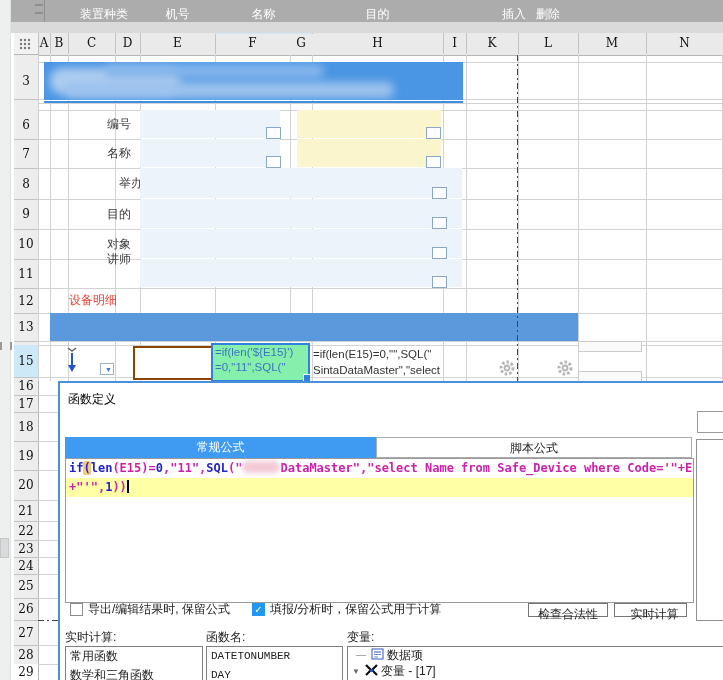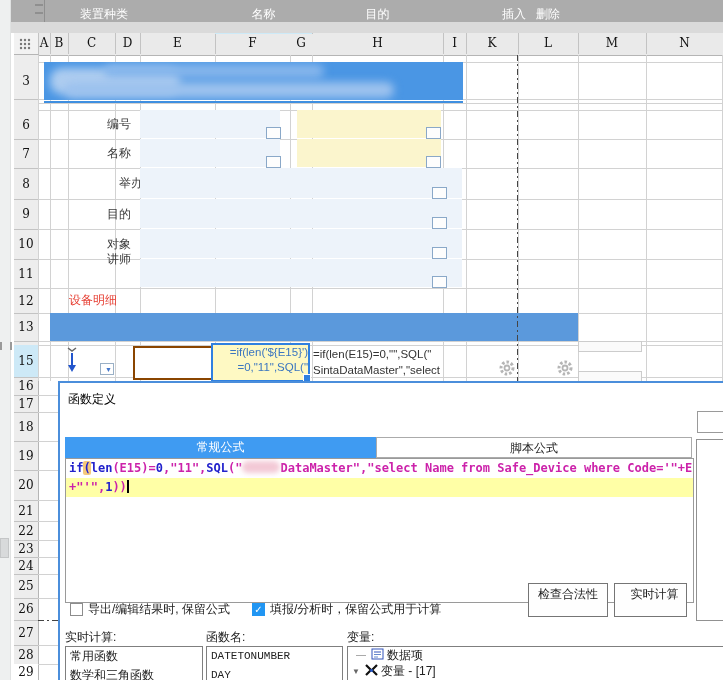--- a/index.html
+++ b/index.html
@@ -38,21 +38,21 @@
   .cell-yellow{position:absolute;background:#fbf5cd;}
   .wbox{position:absolute;width:13px;height:10px;border:1px solid #8aa8c8;background:#fdfdfd;}
   #section-label{left:69px;top:288px;width:120px;height:25px;color:#e63c30;display:flex;align-items:center;}
   #tbl-header{left:50px;top:313px;width:528px;height:28px;background:#5b99dc;}
   .th{position:absolute;top:0;height:28px;line-height:28px;text-align:center;color:#fff;}
   #page-break-v{left:517px;top:55px;width:1px;height:326px;
     background:repeating-linear-gradient(180deg,#444 0 6px,transparent 6px 9px,#444 9px 11px,transparent 11px 14px);}
   #page-break-h{left:38px;top:620px;width:20px;height:1px;
     background:repeating-linear-gradient(90deg,#444 0 6px,transparent 6px 9px,#444 9px 11px,transparent 11px 14px);}
   #brown-cell{left:133px;top:346px;width:77px;height:30px;border:2px solid #8a4500;background:#fff;}
-  #sel-cell{left:211px;top:343px;width:95px;height:35px;border:2px solid #2f80e0;background:#fef9c3;overflow:hidden;text-align:right;}
+  #sel-cell{left:211px;top:343px;width:95px;height:35px;border:2px solid #2f80e0;background:#86efac;overflow:hidden;}
   #sel-handle{left:303px;top:374px;width:6px;height:6px;background:#2f80e0;border:1px solid #fff;}
   .f15line{position:relative;color:#3b76c0;white-space:pre;font-size:11.5px;line-height:15px;padding-left:2px;}
   #h15{left:313px;top:346px;width:136px;height:33px;overflow:hidden;color:#333;font-size:11.5px;line-height:16px;white-space:pre;}
   .dropdown-widget{position:absolute;width:14px;height:12px;border:1px solid #9ab0c6;background:#fff;
     color:#4477cc;font-size:7px;line-height:11px;text-align:right;padding-right:1px;box-sizing:border-box;}
   .ghostbox{position:absolute;border:1px solid #ccc;background:#fafafa;}
   
   #dialog{left:58px;top:381px;width:680px;height:320px;background:#fff;
     border-top:2px solid #4b8edb;border-left:2px solid #4b8edb;box-sizing:border-box;}
   #dlg-title{left:8px;top:8px;color:#000;}
@@ -69,21 +69,21 @@
   .mag{color:#cc22aa;}
   .num{color:#2222cc;font-weight:bold;}
   .match{color:#2222cc;background:#f5c87a;border-radius:2px;}
   .blur-blob{display:inline-block;width:38px;height:12px;border-radius:7px;background:#f3c9d6;
     filter:blur(2.5px);vertical-align:-1px;}
   .caret{display:inline-block;width:2px;height:13px;background:#000;vertical-align:-2px;}
   #right-panel{left:636px;top:56px;width:70px;height:180px;background:#fff;border:1px solid #919191;}
   .cb{position:absolute;top:220px;width:13px;height:13px;border:1px solid #8c8c8c;background:#fff;box-sizing:border-box;}
   .cb.checked{background:#2196f3;border-color:#2196f3;color:#fff;font-size:10px;line-height:11px;text-align:center;}
   .cb-label{position:absolute;top:219px;line-height:15px;}
-  .dlg-btn{position:absolute;top:200px;height:34px;line-height:21px;text-align:center;
+  .dlg-btn{position:absolute;top:220px;height:14px;line-height:21px;text-align:center;
     background:#fefefe;border:1px solid #757575;box-sizing:border-box;}
   .foot-label{position:absolute;top:246px;}
   .listbox{position:absolute;top:263px;height:80px;background:#fff;border:1px solid #7f7f7f;overflow:hidden;}
   .list-item{padding:2px 4px;line-height:15px;white-space:nowrap;}
   .mono-item{font-family:"Liberation Mono",monospace;font-size:11px;}
   .tree-row{display:flex;align-items:center;height:16px;white-space:nowrap;}
   .tree-conn{width:10px;height:1px;background:#aaa;margin:0 2px 0 8px;}
   .tree-arrow{width:12px;font-size:8px;color:#666;text-align:center;margin-left:2px;}
   .tree-icon{margin:0 3px;}
   
@@ -232,20 +232,21 @@
       <div class="wbox" style="left: 432px; top: 247px;"></div>
       <div class="form-label" style="top: 245px; height: 29px;">讲师</div>
       <div class="cell-blue" style="left: 140px; top: 259px; width: 322px; height: 28px;"></div>
       <div class="wbox" style="left: 432px; top: 276px;"></div>
     </div>
 
   <div class="abs" id="section-label">设备明细</div>
 
   <div class="abs" id="tbl-header"></div>
   <div class="abs th" style="left:68px;width:72px;">装置种类</div>
+  <div class="abs th" style="left:140px;width:75px;">机号</div>
   <div class="abs th" style="left:215px;width:97px;">名称</div>
   <div class="abs th" style="left:312px;width:131px;">目的</div>
   <div class="abs th" style="left:488px;width:52px;">插入</div>
   <div class="abs th" style="left:518px;width:60px;">删除</div>
 
   <div class="abs" style="left:66px;top:345px;width:12px;height:30px;">
     <svg width="12" height="30">
       <path d="M2,3 L6,6 L10,3" stroke="#666" stroke-width="1.5" fill="none"></path>
       <line x1="6" y1="8" x2="6" y2="24" stroke="#2255cc" stroke-width="2"></line>
       <path d="M2,20 L6,27 L10,20 Z" fill="#2255cc"></path>

